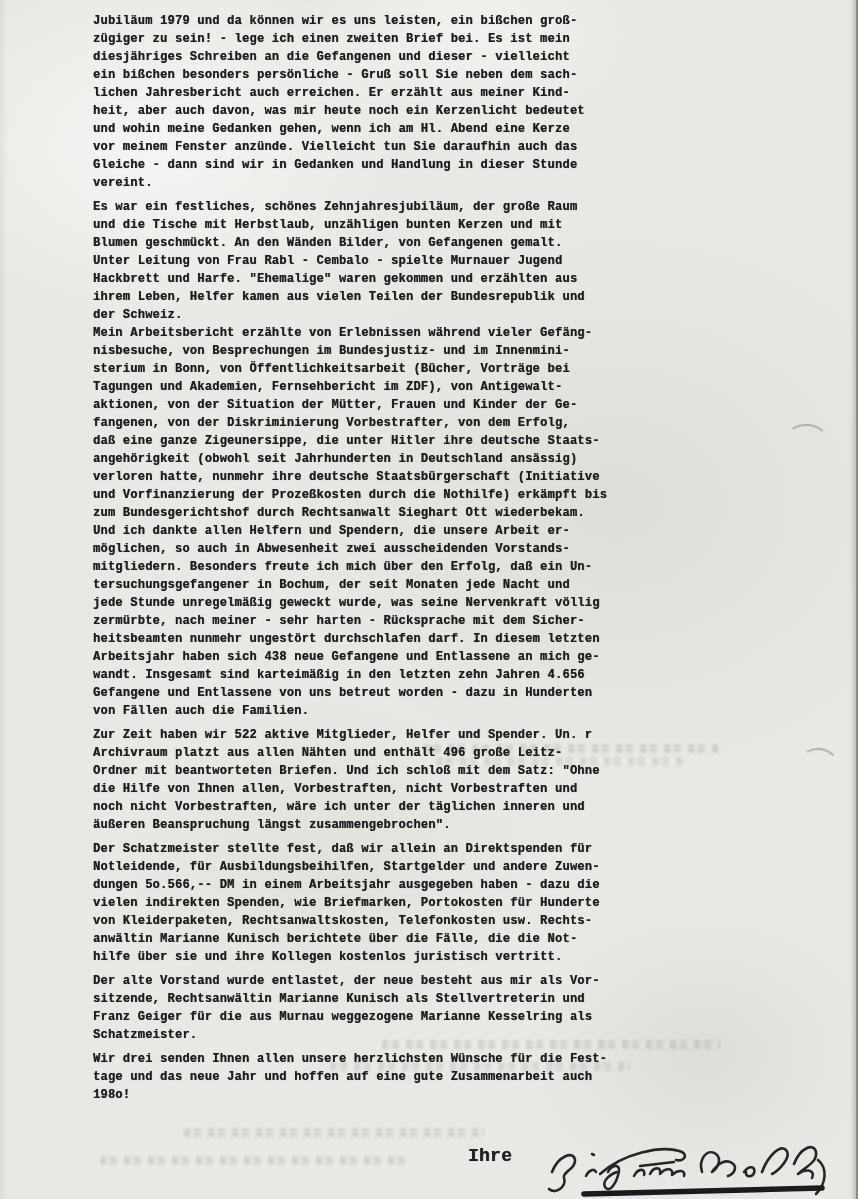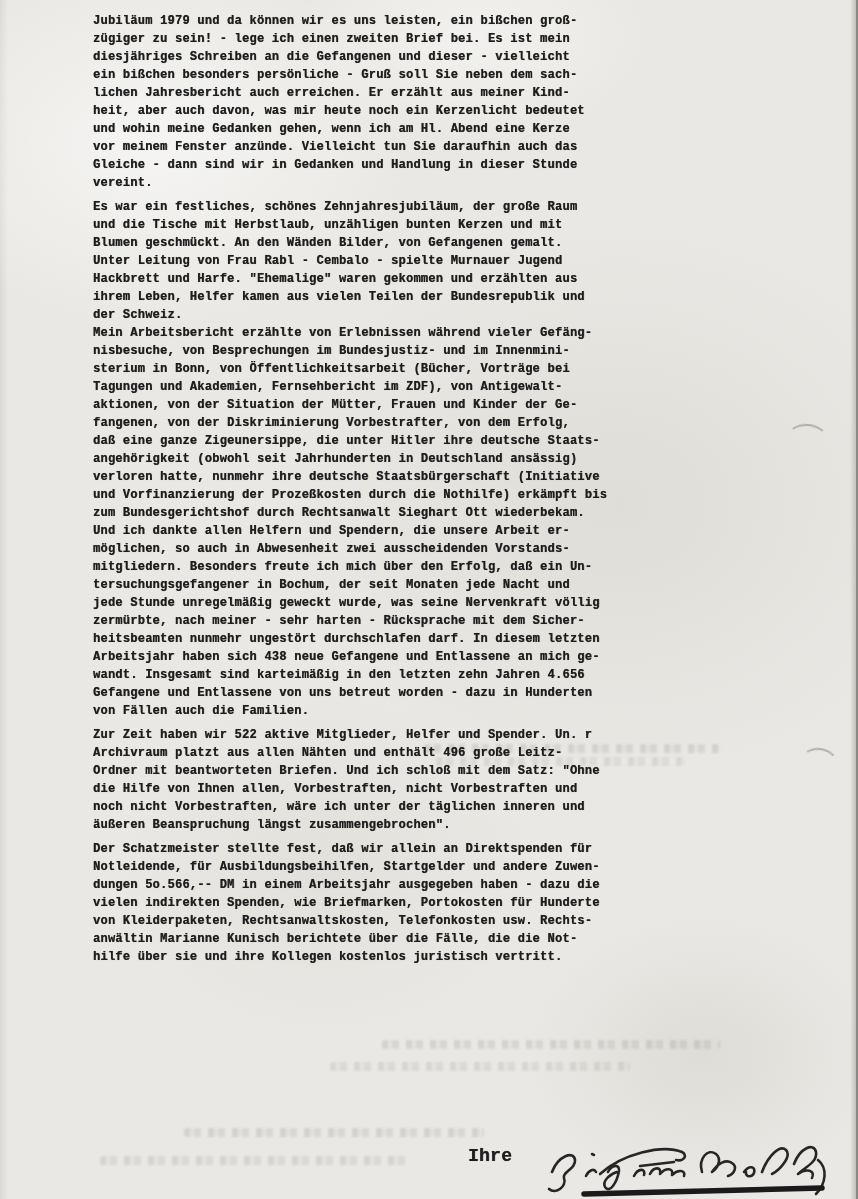--- a/index.html
+++ b/index.html
@@ -115,20 +115,27 @@
 die Hilfe von Ihnen allen, Vorbestraften, nicht Vorbestraften und
 noch nicht Vorbestraften, wäre ich unter der täglichen inneren und
 äußeren Beanspruchung längst zusammengebrochen".</p>
       <p class="para">Der Schatzmeister stellte fest, daß wir allein an Direktspenden für
 Notleidende, für Ausbildungsbeihilfen, Startgelder und andere Zuwen-
 dungen 5o.566,-- DM in einem Arbeitsjahr ausgegeben haben - dazu die
 vielen indirekten Spenden, wie Briefmarken, Portokosten für Hunderte
 von Kleiderpaketen, Rechtsanwaltskosten, Telefonkosten usw. Rechts-
 anwältin Marianne Kunisch berichtete über die Fälle, die die Not-
 hilfe über sie und ihre Kollegen kostenlos juristisch vertritt.</p>
+      <p class="para">Der alte Vorstand wurde entlastet, der neue besteht aus mir als Vor-
+sitzende, Rechtsanwältin Marianne Kunisch als Stellvertreterin und
+Franz Geiger für die aus Murnau weggezogene Marianne Kesselring als
+Schatzmeister.</p>
+      <p class="para">Wir drei senden Ihnen allen unsere herzlichsten Wünsche für die Fest-
+tage und das neue Jahr und hoffen auf eine gute Zusammenarbeit auch
+198o!</p>
     </div>
 
   <div class="closing">Ihre</div>
 
   <svg class="signature" viewBox="0 0 336 83" role="img" aria-label="Birgitta Wolf">
 
     <path d="M30,56 C36,40 52,34 53,44 C54,53 40,56 42,62 C45,70 34,79 27,73"></path>
 
     <path d="M64,60 C67,54 72,52 74,56"></path>
     <path d="M70,38 l2,1"></path>

